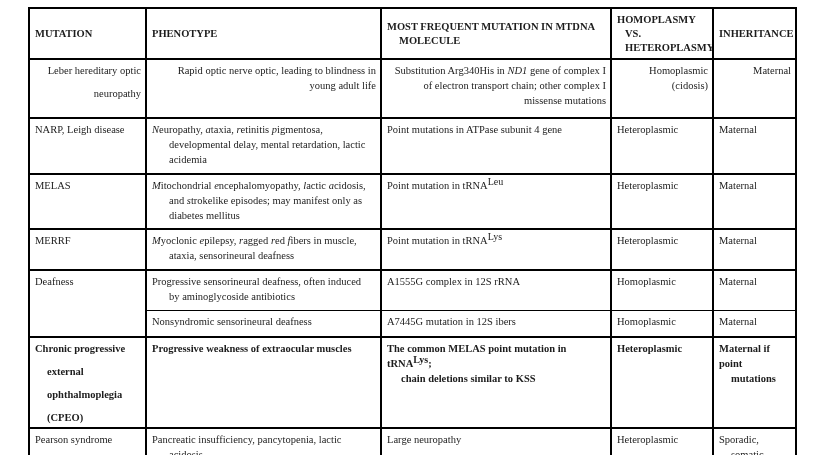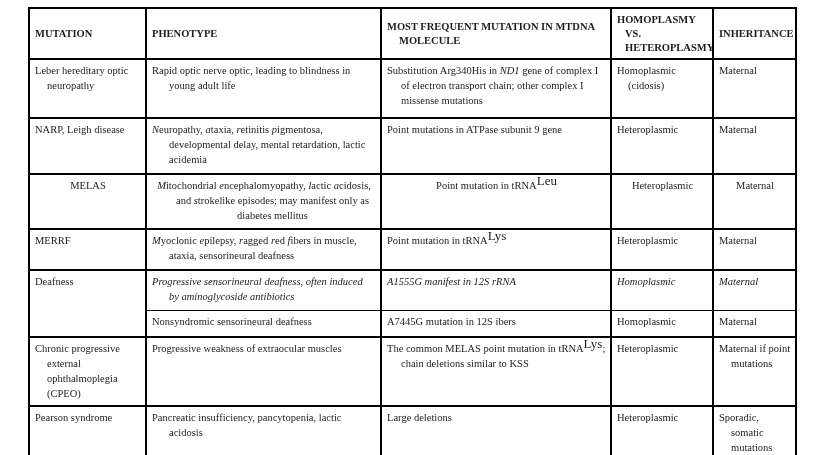--- a/index.html
+++ b/index.html
@@ -34,45 +34,45 @@
   }
   th {
     font-weight: bold;
     vertical-align: middle;
     font-size: 10.5px;
   }
   .ln { line-height: 15px; }
   th .ln { line-height: 14px; }
   
   td .ln.cont { padding-left: 13px; }
-  td.c-disease .ln.cont { padding-left: 12px; }
+  td.c-disease .ln.cont { padding-left: 12px; margin-top: 8px; }
   td.c-phen .ln.cont { padding-left: 17px; }
   td.c-mut .ln.cont { padding-left: 14px; }
   td.c-plasmy .ln.cont { padding-left: 11px; }
   td.c-inh .ln.cont { padding-left: 12px; }
   th .ln.cont { padding-left: 12px; }
   th.h-plasmy .ln.cont { padding-left: 8px; font-family: Liberation Serif, serif; }
   sup {
-    font-size: 13px;
+    font-size: 10px;
     line-height: 0;
     vertical-align: 4px;
     letter-spacing: 0;
   }
   
   tr.rh-hdr > * { height: 44px; }
-  tr.rh-0 > td { height: 52px; }
+  tr.rh-0 > td { height: 52px; text-align: right; }
   tr.rh-1 > td { height: 49px; }
-  tr.rh-2 > td { height: 48px; text-align: center; }
+  tr.rh-2 > td { height: 48px; }
   tr.rh-3 > td { height: 34px; border-radius: 15px; }
   tr.rh-4 > td { height: 34px; }
   tr.rh-5 > td { height: 20px; }
-  tr.rh-6 > td { height: 62px; }
+  tr.rh-6 > td { height: 62px; font-weight: bold; }
   tr.rh-7 > td { height: 50px; }
   
-  td.pre-sub { border-bottom-width: 1px; font-style: italic; }
+  td.pre-sub { border-bottom-width: 1px; }
   td.subrow  { border-top-width: 1px; margin-top: 36px; }
 </style>
 </head>
 <body>
 
 <table class="mt-table">
   <colgroup>
     <col style="width:117px">
     <col style="width:235px">
     <col style="width:230px">
@@ -128,21 +128,21 @@
   <tr class="rh-1">
     <td class="c-disease">
           <div class="ln">NARP, Leigh disease</div>
         </td>
     <td class="c-phen">
           <div class="ln"><i>N</i>europathy, <i>a</i>taxia, <i>r</i>etinitis <i>p</i>igmentosa,</div>
           <div class="ln cont">developmental delay, mental retardation, lactic</div>
           <div class="ln cont">acidemia</div>
         </td>
     <td class="c-mut">
-          <div class="ln">Point mutations in ATPase subunit 9 gene</div>
+          <div class="ln">Point mutations in ATPase subunit 4 gene</div>
         </td>
     <td class="c-plasmy">
           <div class="ln">Heteroplasmic</div>
         </td>
     <td class="c-inh">
           <div class="ln">Maternal</div>
         </td>
   </tr>
 
   <tr class="rh-2">
@@ -186,21 +186,21 @@
 
   <tr class="rh-4">
     <td class="c-disease" rowspan="2">
           <div class="ln">Deafness</div>
         </td>
     <td class="c-phen pre-sub">
           <div class="ln">Progressive sensorineural deafness, often induced</div>
           <div class="ln cont">by aminoglycoside antibiotics</div>
         </td>
     <td class="c-mut pre-sub">
-          <div class="ln">A1555G manifest in 12S rRNA</div>
+          <div class="ln">A1555G complex in 12S rRNA</div>
         </td>
     <td class="c-plasmy pre-sub">
           <div class="ln">Homoplasmic</div>
         </td>
     <td class="c-inh pre-sub">
           <div class="ln">Maternal</div>
         </td>
   </tr>
 
   <tr class="rh-5">
@@ -243,21 +243,21 @@
 
   <tr class="rh-7">
     <td class="c-disease">
           <div class="ln">Pearson syndrome</div>
         </td>
     <td class="c-phen">
           <div class="ln">Pancreatic insufficiency, pancytopenia, lactic</div>
           <div class="ln cont">acidosis</div>
         </td>
     <td class="c-mut">
-          <div class="ln">Large deletions</div>
+          <div class="ln">Large neuropathy</div>
         </td>
     <td class="c-plasmy">
           <div class="ln">Heteroplasmic</div>
         </td>
     <td class="c-inh">
           <div class="ln">Sporadic,</div>
           <div class="ln cont">somatic</div>
           <div class="ln cont">mutations</div>
         </td>
   </tr>

